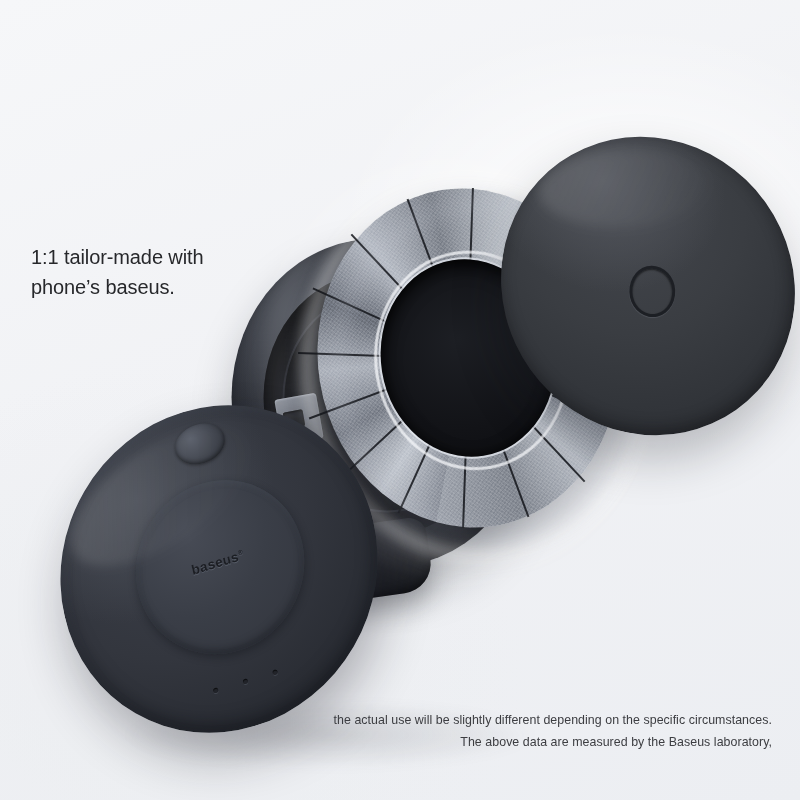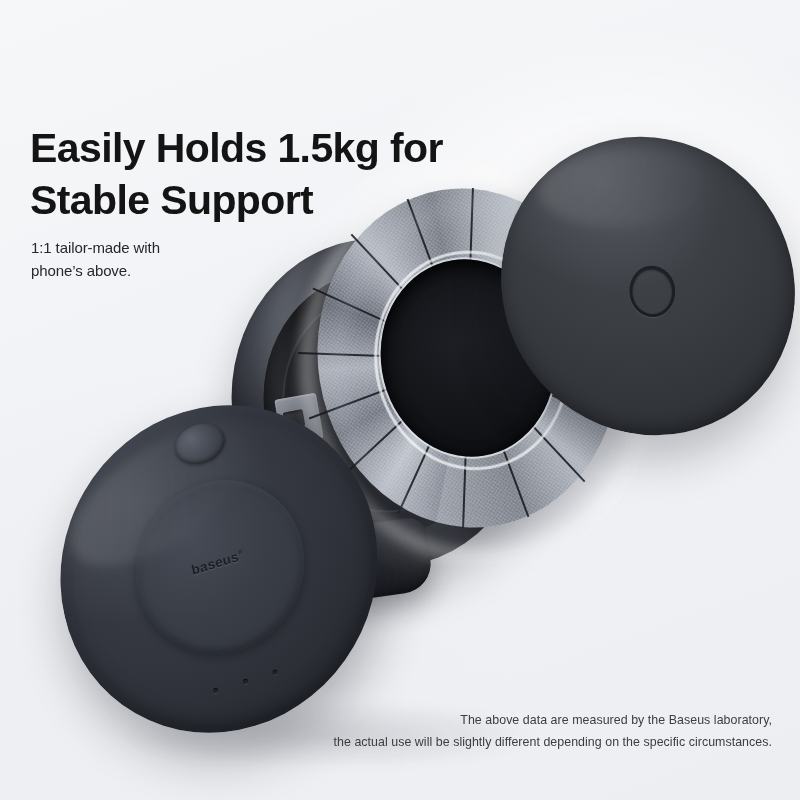--- a/index.html
+++ b/index.html
@@ -20,21 +20,21 @@
 
   
   .headline{
     position:absolute;left:30px;top:96px;width:460px;
     font-size:41px;font-weight:bold;line-height:1.26;
     letter-spacing:-0.6px;color:#141414;
   }
   .headline .l2{display:block;}
   .subtext{
     position:absolute;left:31px;top:222px;width:300px;
-    font-size:15px;font-weight:normal;line-height:1.52;
+    font-size:20px;font-weight:normal;line-height:1.52;
     letter-spacing:-0.1px;color:#27282b;
   }
   .subtext span{display:block;}
 
   .disclaimer{
     position:absolute;left:0;right:28px;bottom:34px;
     text-align:right;font-size:12.4px;line-height:1.75;
     color:#3c3d41;letter-spacing:0.05px;
   }
   .disclaimer span{display:block;}
@@ -308,28 +308,24 @@
 
     <div class="pc" id="right-disc">
       <div class="face">
         <div class="mark"></div>
         <div class="gloss"></div>
       </div>
     </div>
 
   </div>
 
-  <h1 class="headline">
-    <span>Easily Holds 1.5kg for</span>
-    <span class="l2">Stable Support</span>
-  </h1>
 
   <p class="subtext">
     <span>1:1 tailor-made with</span>
-    <span>phone’s above.</span>
+    <span>phone’s baseus.</span>
   </p>
 
   <p class="disclaimer">
+    <span>the actual use will be slightly different depending on the specific circumstances.</span>
     <span>The above data are measured by the Baseus laboratory,</span>
-    <span>the actual use will be slightly different depending on the specific circumstances.</span>
   </p>
 
 </div>
 
 </body></html>

